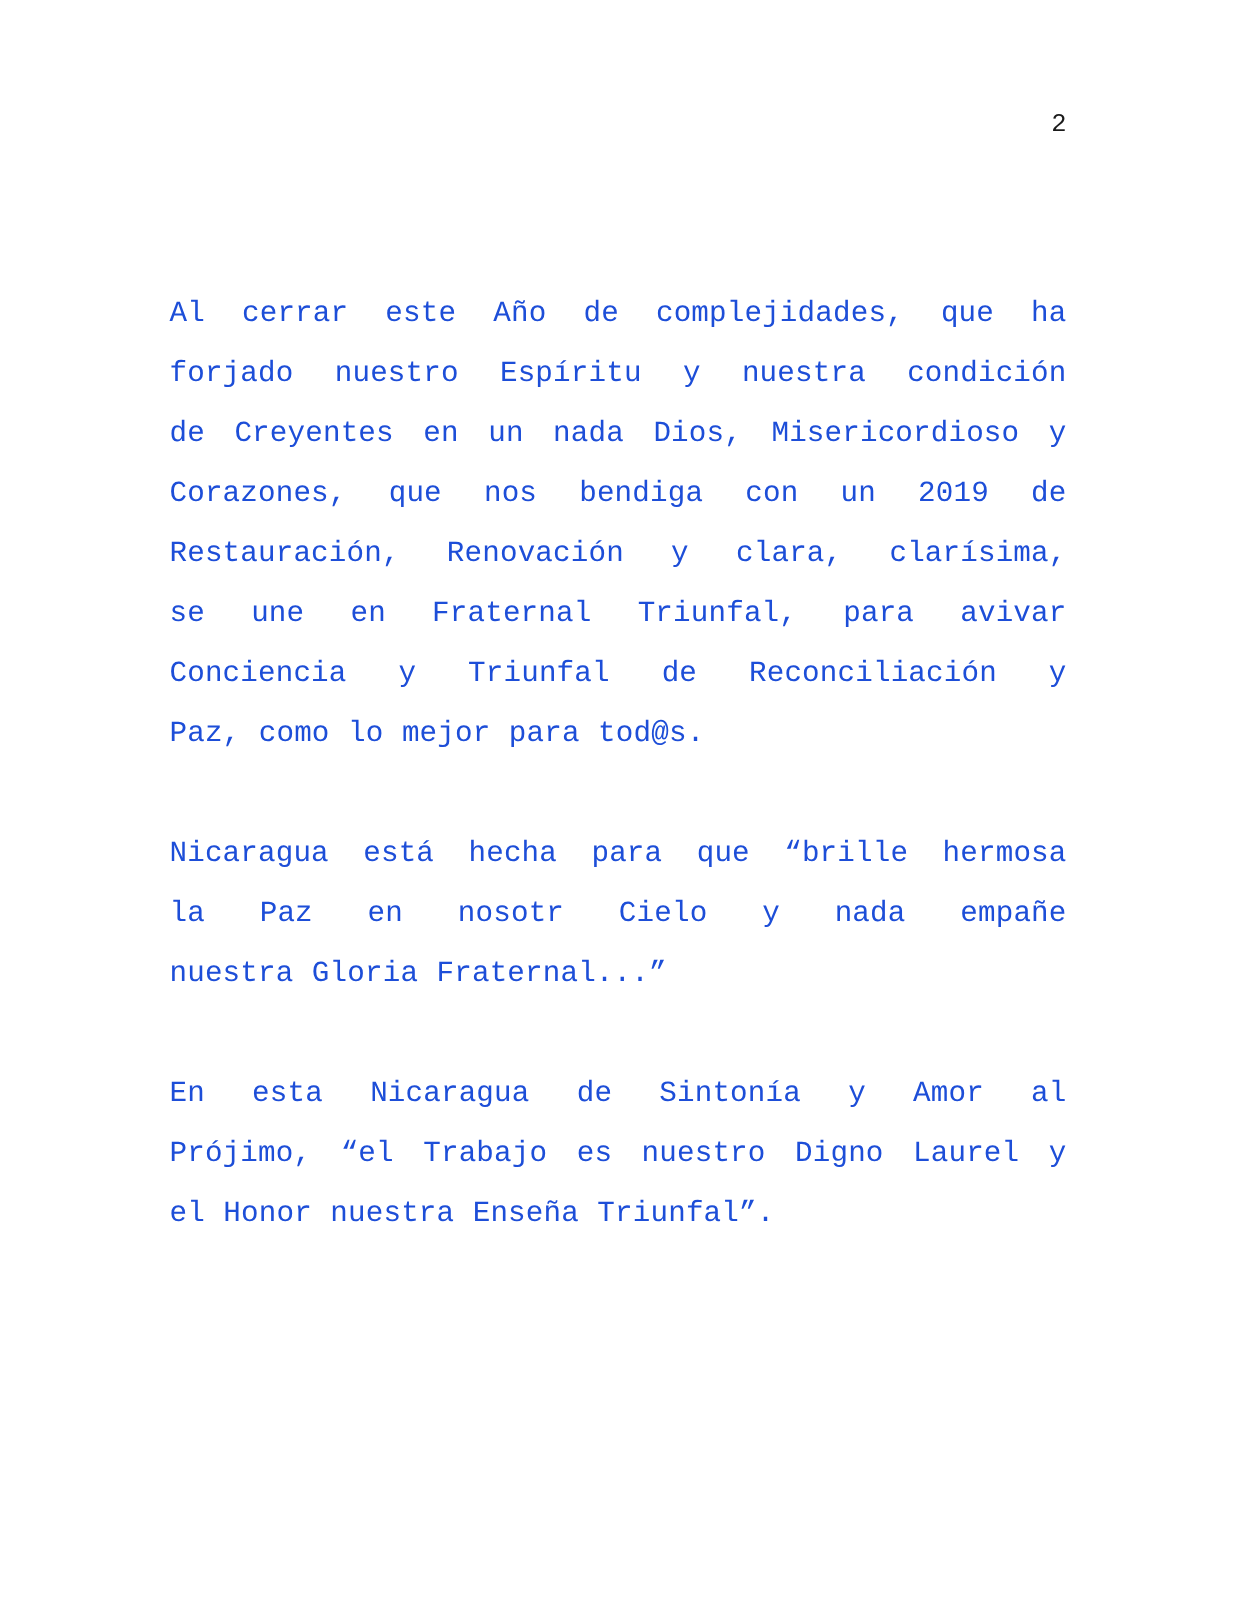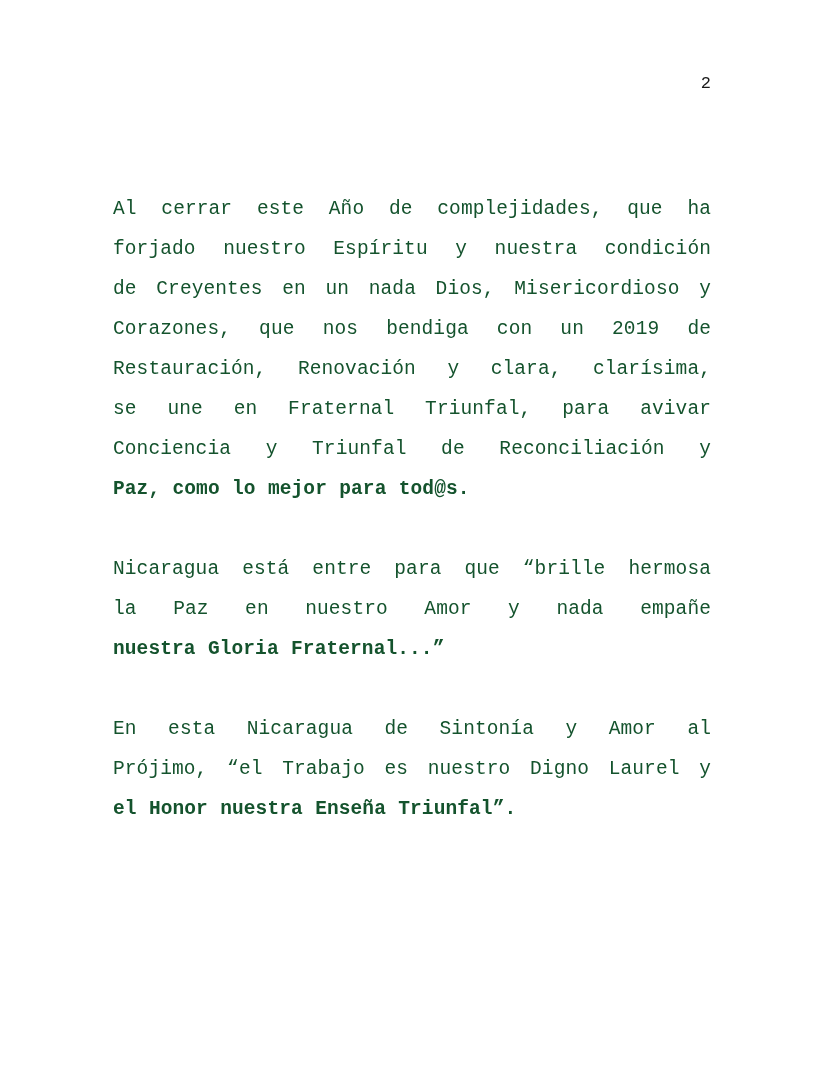--- a/index.html
+++ b/index.html
@@ -38,37 +38,36 @@
     left: 113px;
     width: 598px;
   }
   .para {
     font-size: 19.5px;
     line-height: 40px;
     text-align: justify;
     text-align-last: left;
     margin: 0;
     letter-spacing: 0.1px;
-    color: #14532d;
+    color: #1d4ed8;
     word-spacing: 0.5px;
     hyphens: none;
   }
   .para + .para {
     margin-top: 40px;
   }
   
   .para .line {
     display: block;
     text-align: justify;
     text-align-last: justify;
     white-space: pre-wrap;
   }
   .para .line.last {
     text-align-last: left;
-    font-weight: bold;
   }
 </style>
 </head>
 <body>
 
 <div class="page">
 
   <div class="page-number">2</div>
 
   <div class="body-text">
@@ -78,22 +77,22 @@
       <span class="line">forjado nuestro Espíritu y nuestra condición</span>
       <span class="line">de Creyentes en un nada Dios, Misericordioso y</span>
       <span class="line">Corazones, que nos bendiga con un 2019 de</span>
       <span class="line">Restauración, Renovación y clara, clarísima,</span>
       <span class="line">se une en Fraternal Triunfal, para avivar</span>
       <span class="line">Conciencia y Triunfal de Reconciliación y</span>
       <span class="line last">Paz, como lo mejor para tod@s.</span>
     </div>
 
     <div class="para">
-      <span class="line">Nicaragua está entre para que “brille hermosa</span>
-      <span class="line">la Paz en nuestro Amor y nada empañe</span>
+      <span class="line">Nicaragua está hecha para que “brille hermosa</span>
+      <span class="line">la Paz en nosotr Cielo y nada empañe</span>
       <span class="line last">nuestra Gloria Fraternal...”</span>
     </div>
 
     <div class="para">
       <span class="line">En esta Nicaragua de Sintonía y Amor al</span>
       <span class="line">Prójimo, “el Trabajo es nuestro Digno Laurel y</span>
       <span class="line last">el Honor nuestra Enseña Triunfal”.</span>
     </div>
 
   </div>

